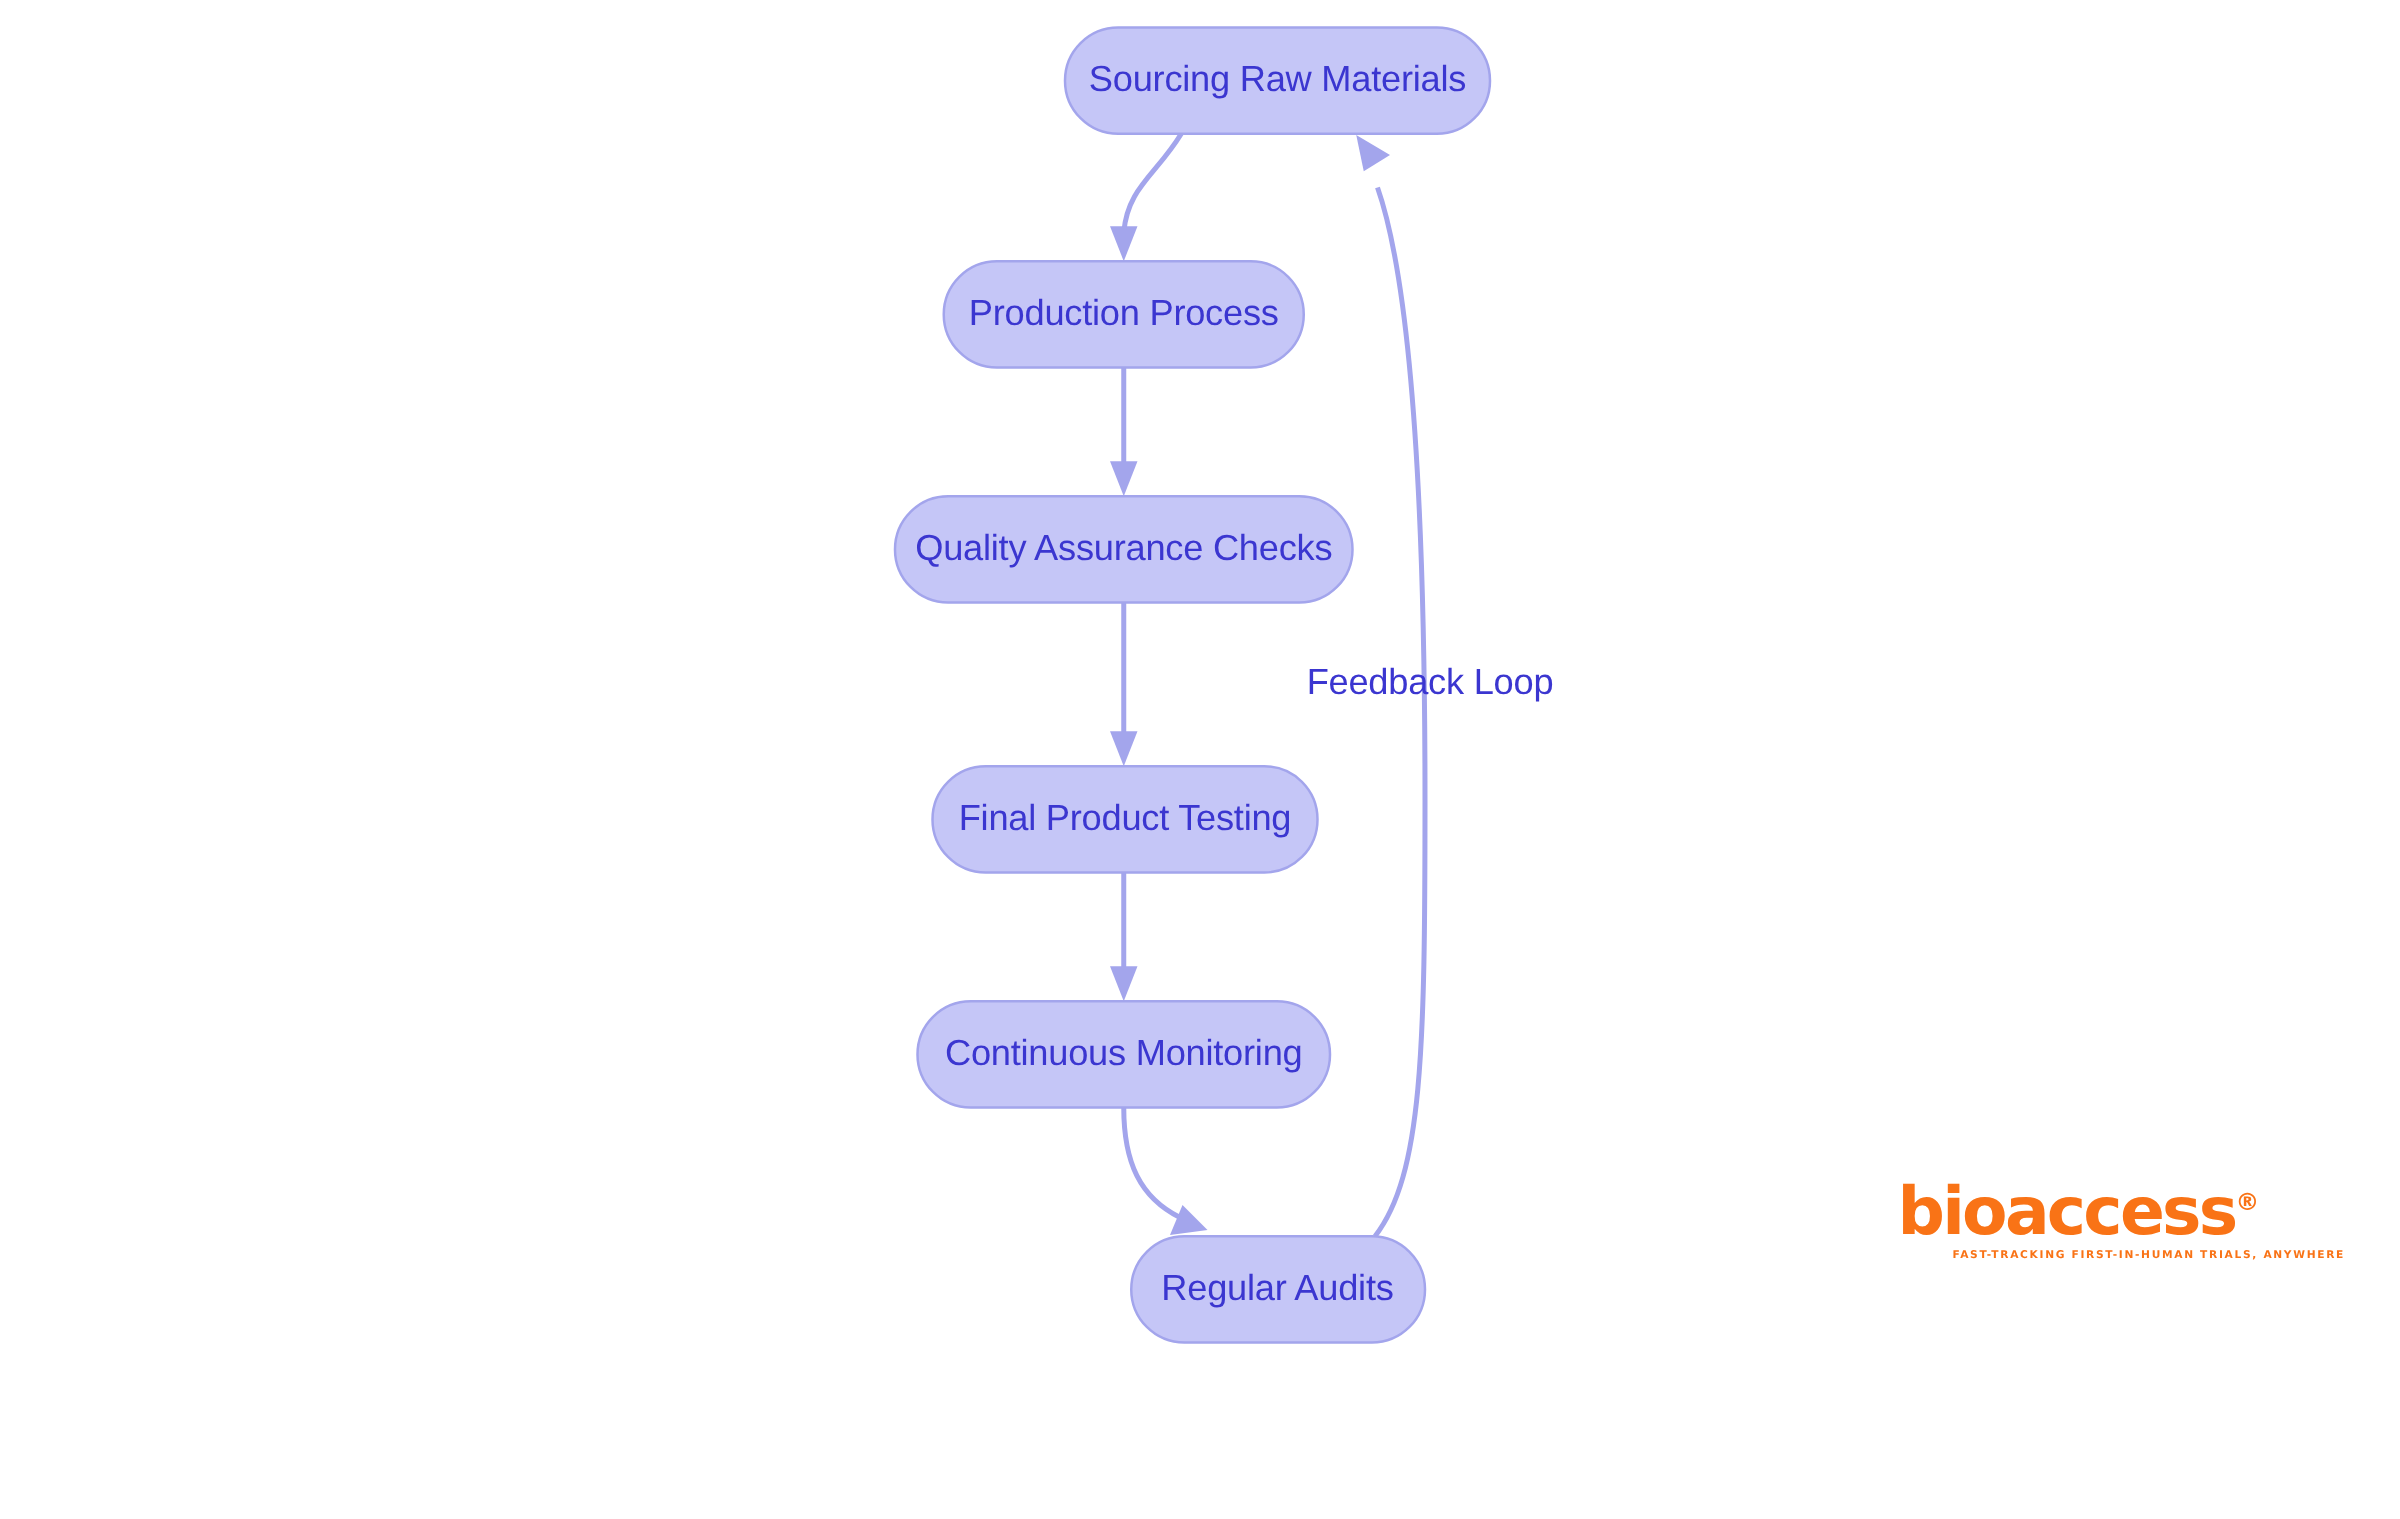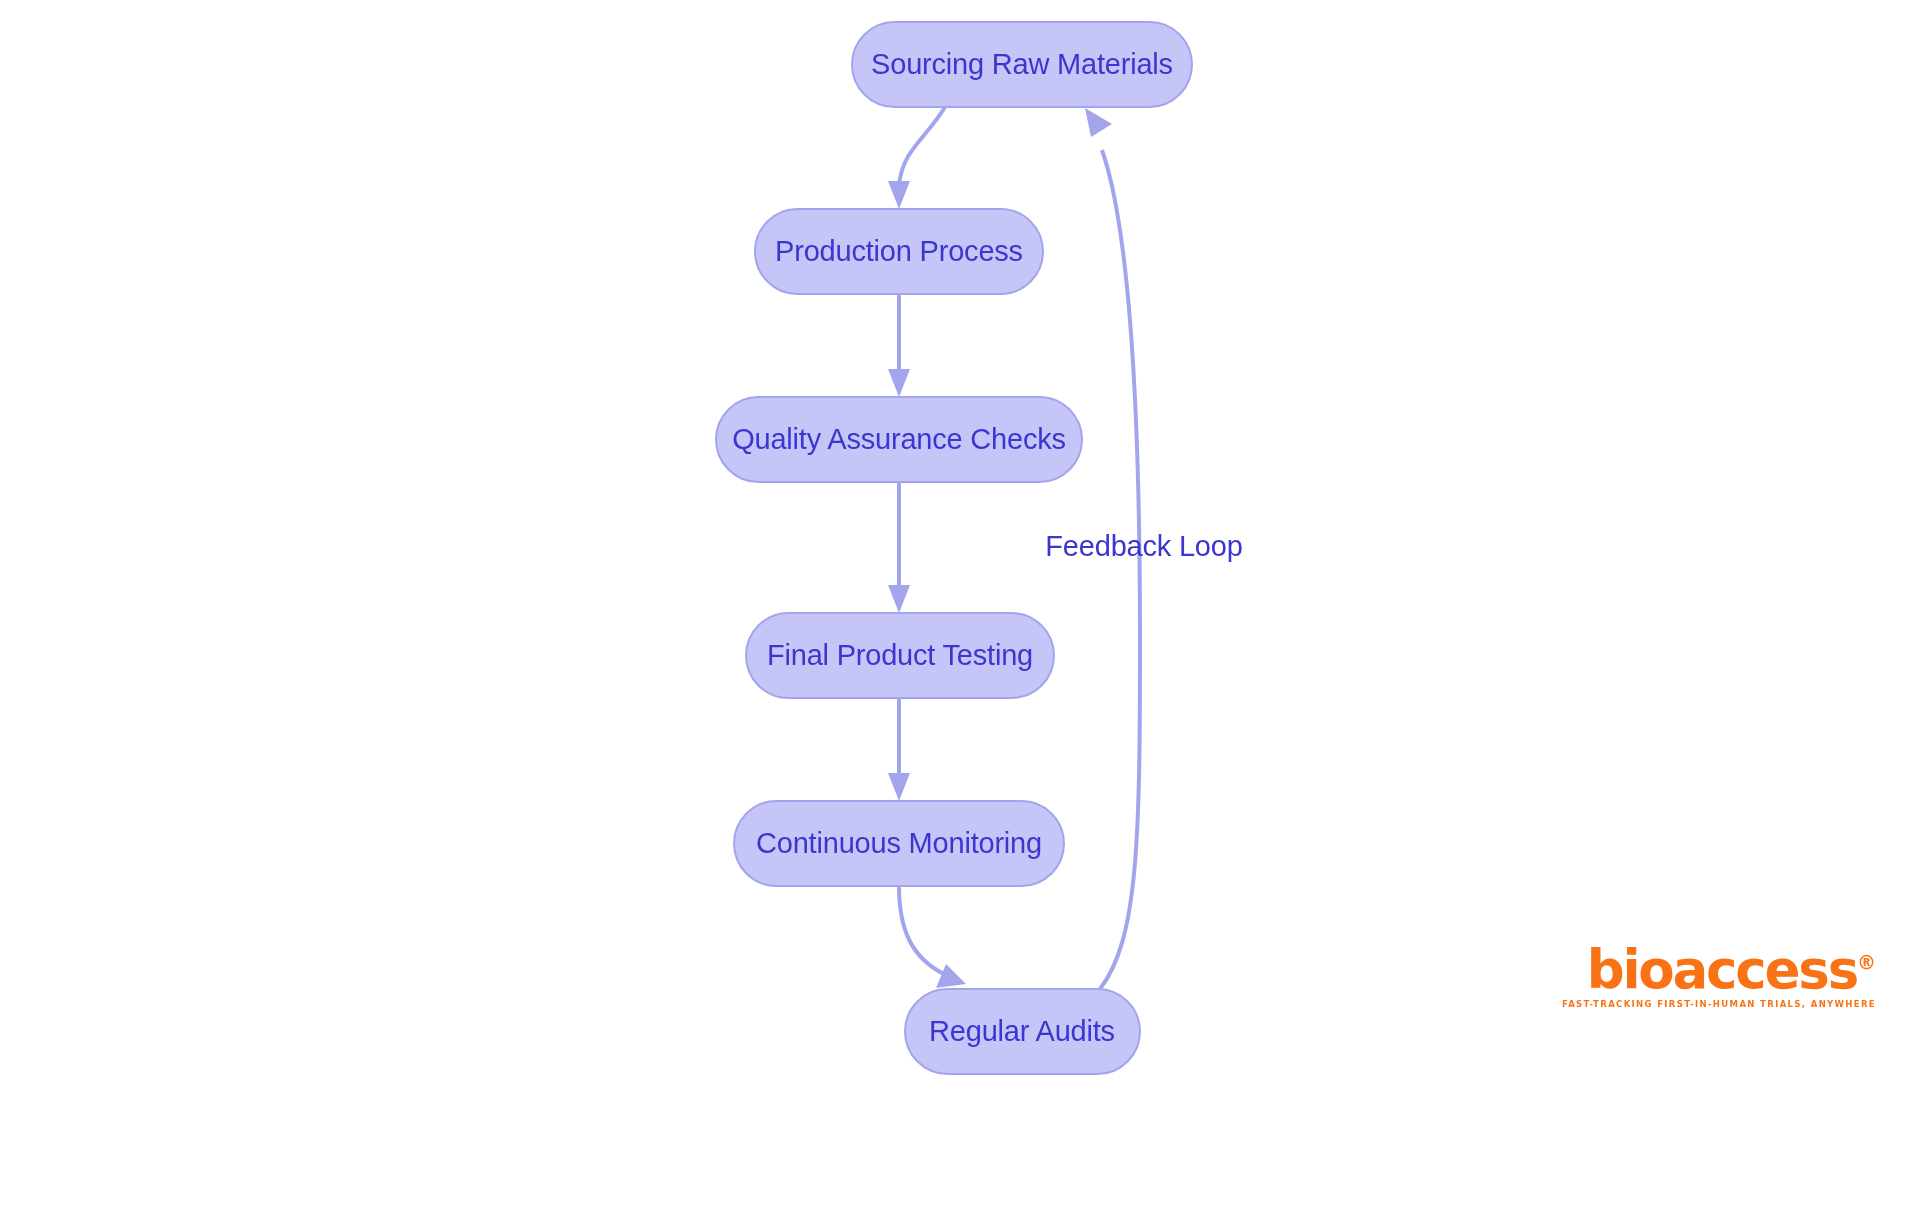--- a/index.html
+++ b/index.html
@@ -56,21 +56,21 @@
     font-size: 29px;
     text-anchor: middle;
     dominant-baseline: central;
     letter-spacing: -0.2px;
   }
   
   #brand-logo {
     position: absolute;
     right: 44px;
     bottom: 28px;
-    text-align: right;
+    text-align: left;
     user-select: none;
   }
   .logo-wordmark {
     font-family: "DejaVu Sans", sans-serif;
     font-weight: bold;
     font-size: 53px;
     color: #f97316;
     letter-spacing: -2.2px;
     line-height: 1;
     display: inline-block;

